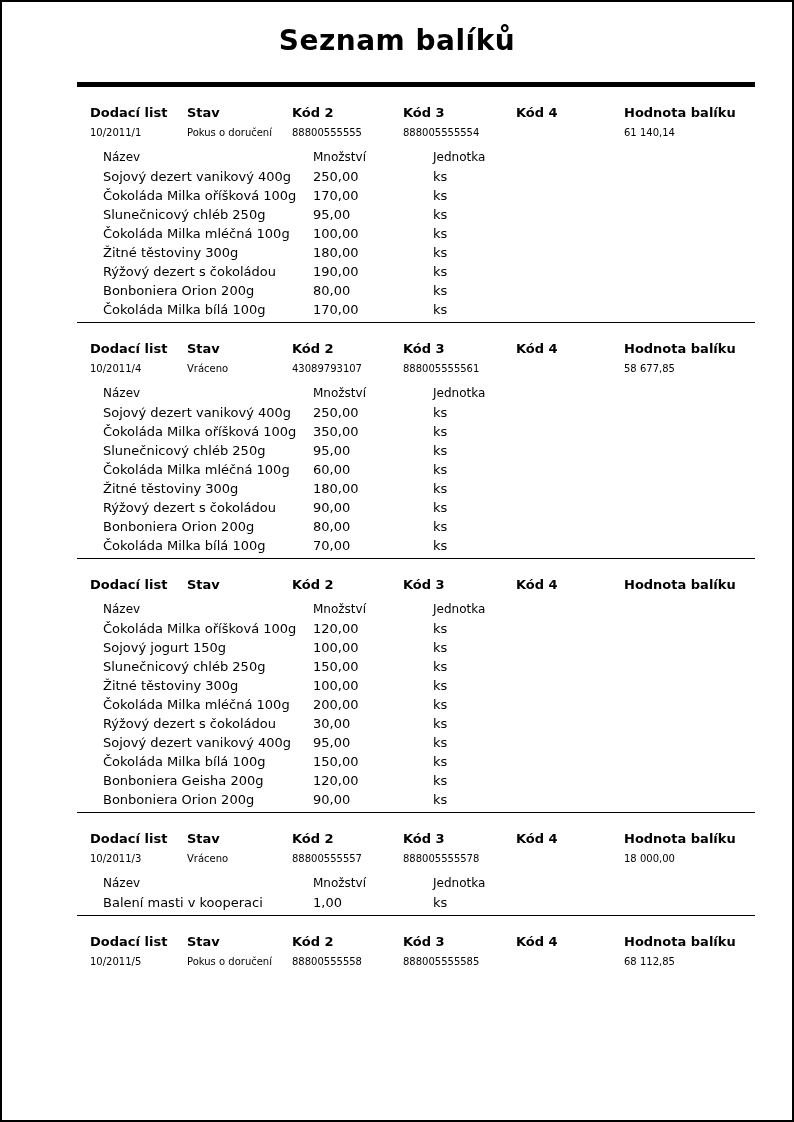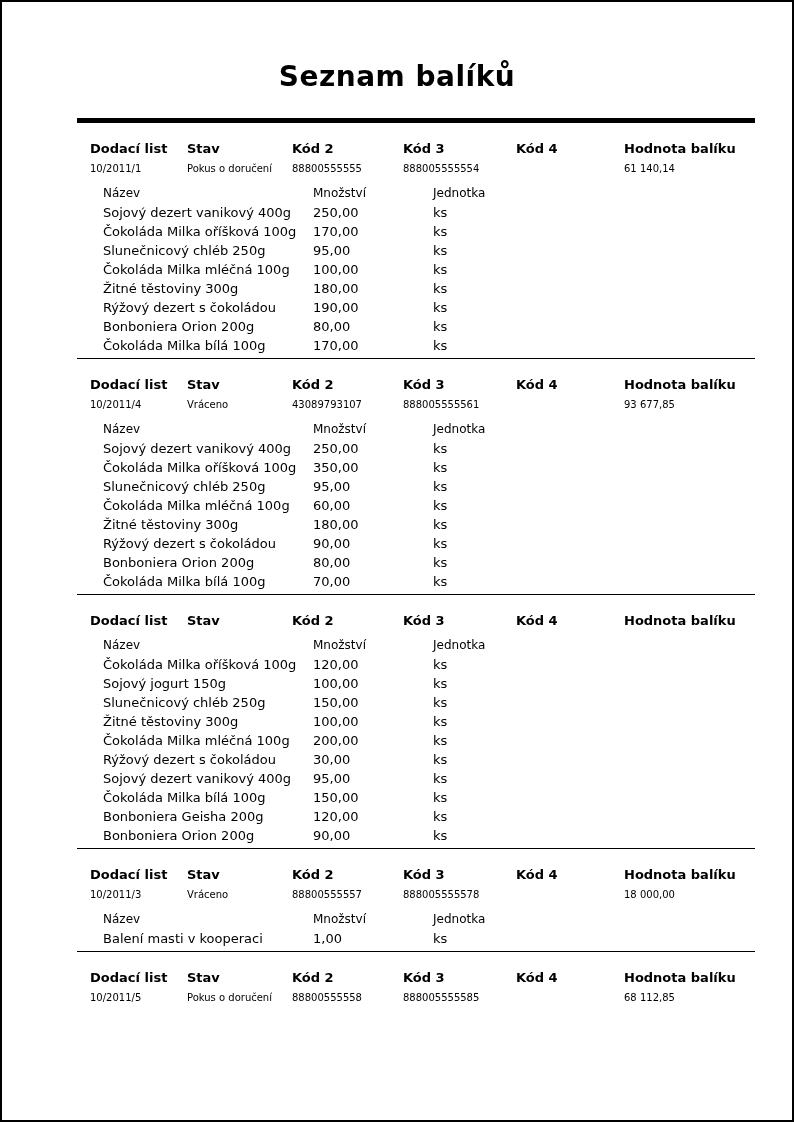--- a/index.html
+++ b/index.html
@@ -9,22 +9,22 @@
     height: 1122px;
     box-sizing: border-box;
     margin: 0 auto;
     background: #ffffff;
     border: 2px solid #000000;
     font-family: "DejaVu Sans", "Liberation Sans", sans-serif;
     color: #000000;
     overflow: hidden;
   }
   .title {
-    margin: 16px;
-    padding-top: 42px;
+    margin: 0;
+    padding-top: 22px;
     height: 34px;
     line-height: 34px;
     text-align: center;
     font-size: 28px;
     font-weight: bold;
     letter-spacing: 0.5px;
   }
   .thick-rule {
     margin: 24px 0 0 75px;
     width: 678px;
@@ -150,21 +150,21 @@
       <span class="c4">Kód 3</span>
       <span class="c5">Kód 4</span>
       <span class="c6">Hodnota balíku</span>
     </div>
     <div class="row val-row">
       <span class="c1">10/2011/4</span>
       <span class="c2">Vráceno</span>
       <span class="c3">43089793107</span>
       <span class="c4">888005555561</span>
       <span class="c5"></span>
-      <span class="c6">93 677,85</span>
+      <span class="c6">58 677,85</span>
     </div>
     <div>
       <div class="row sub-hdr">
         <span class="s1">Název</span>
         <span class="s2">Množství</span>
         <span class="s3">Jednotka</span>
       </div>
       <div class="items-wrap">
   <div class="row item-row">
     <span class="s1">Sojový dezert vanikový 400g</span>

